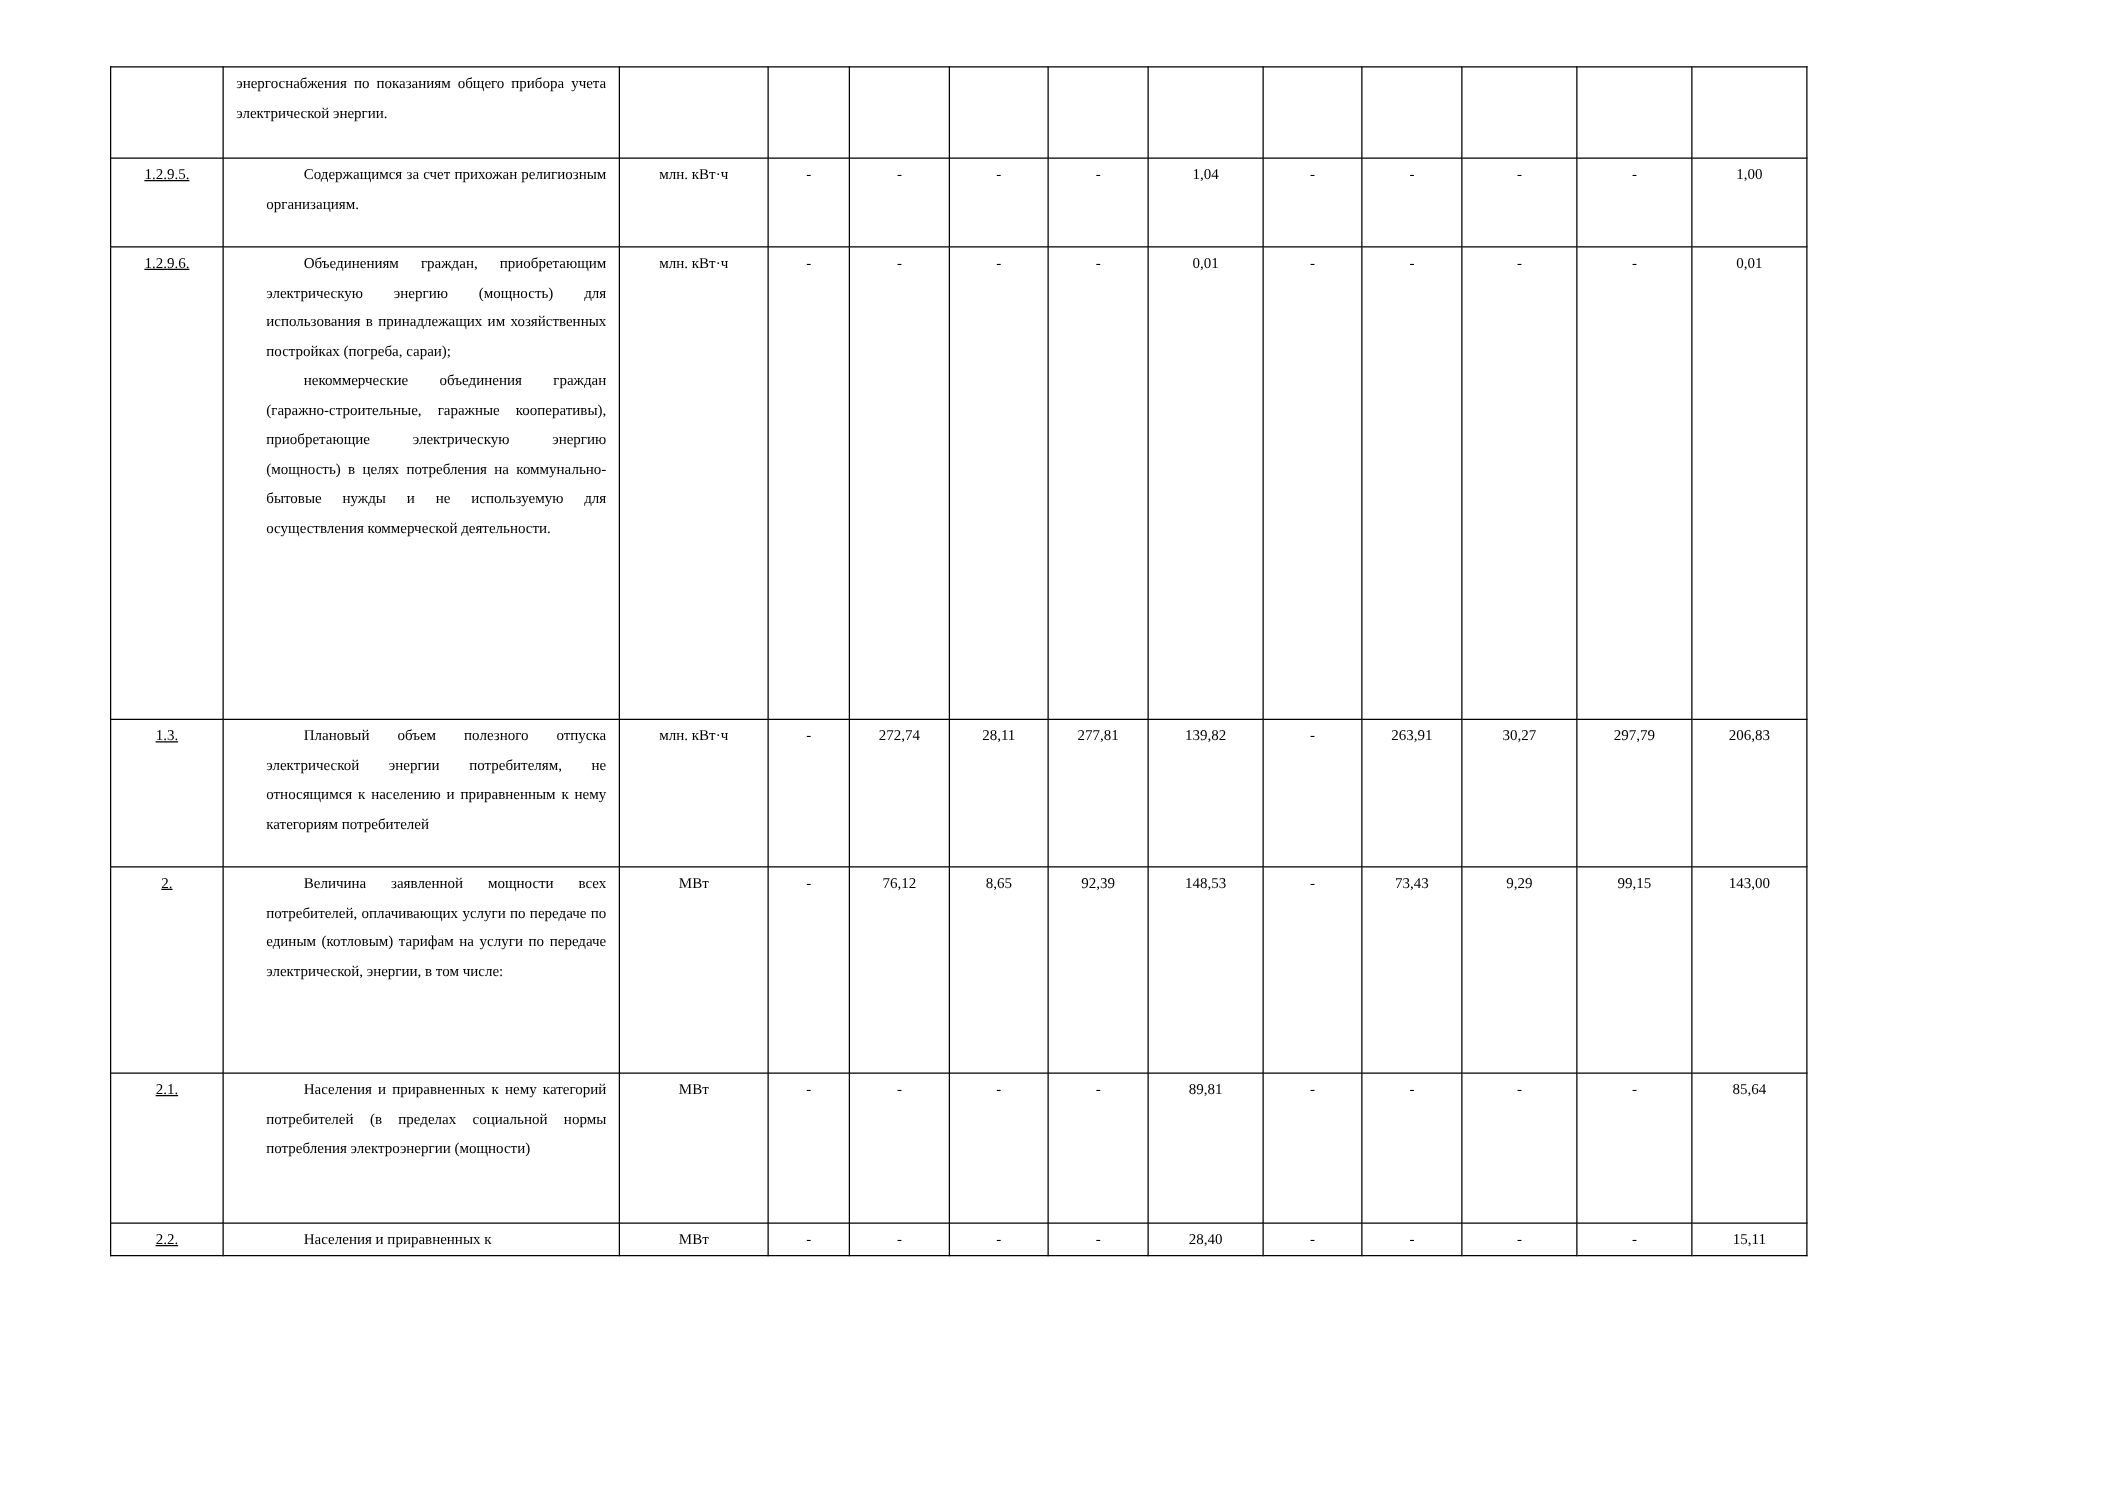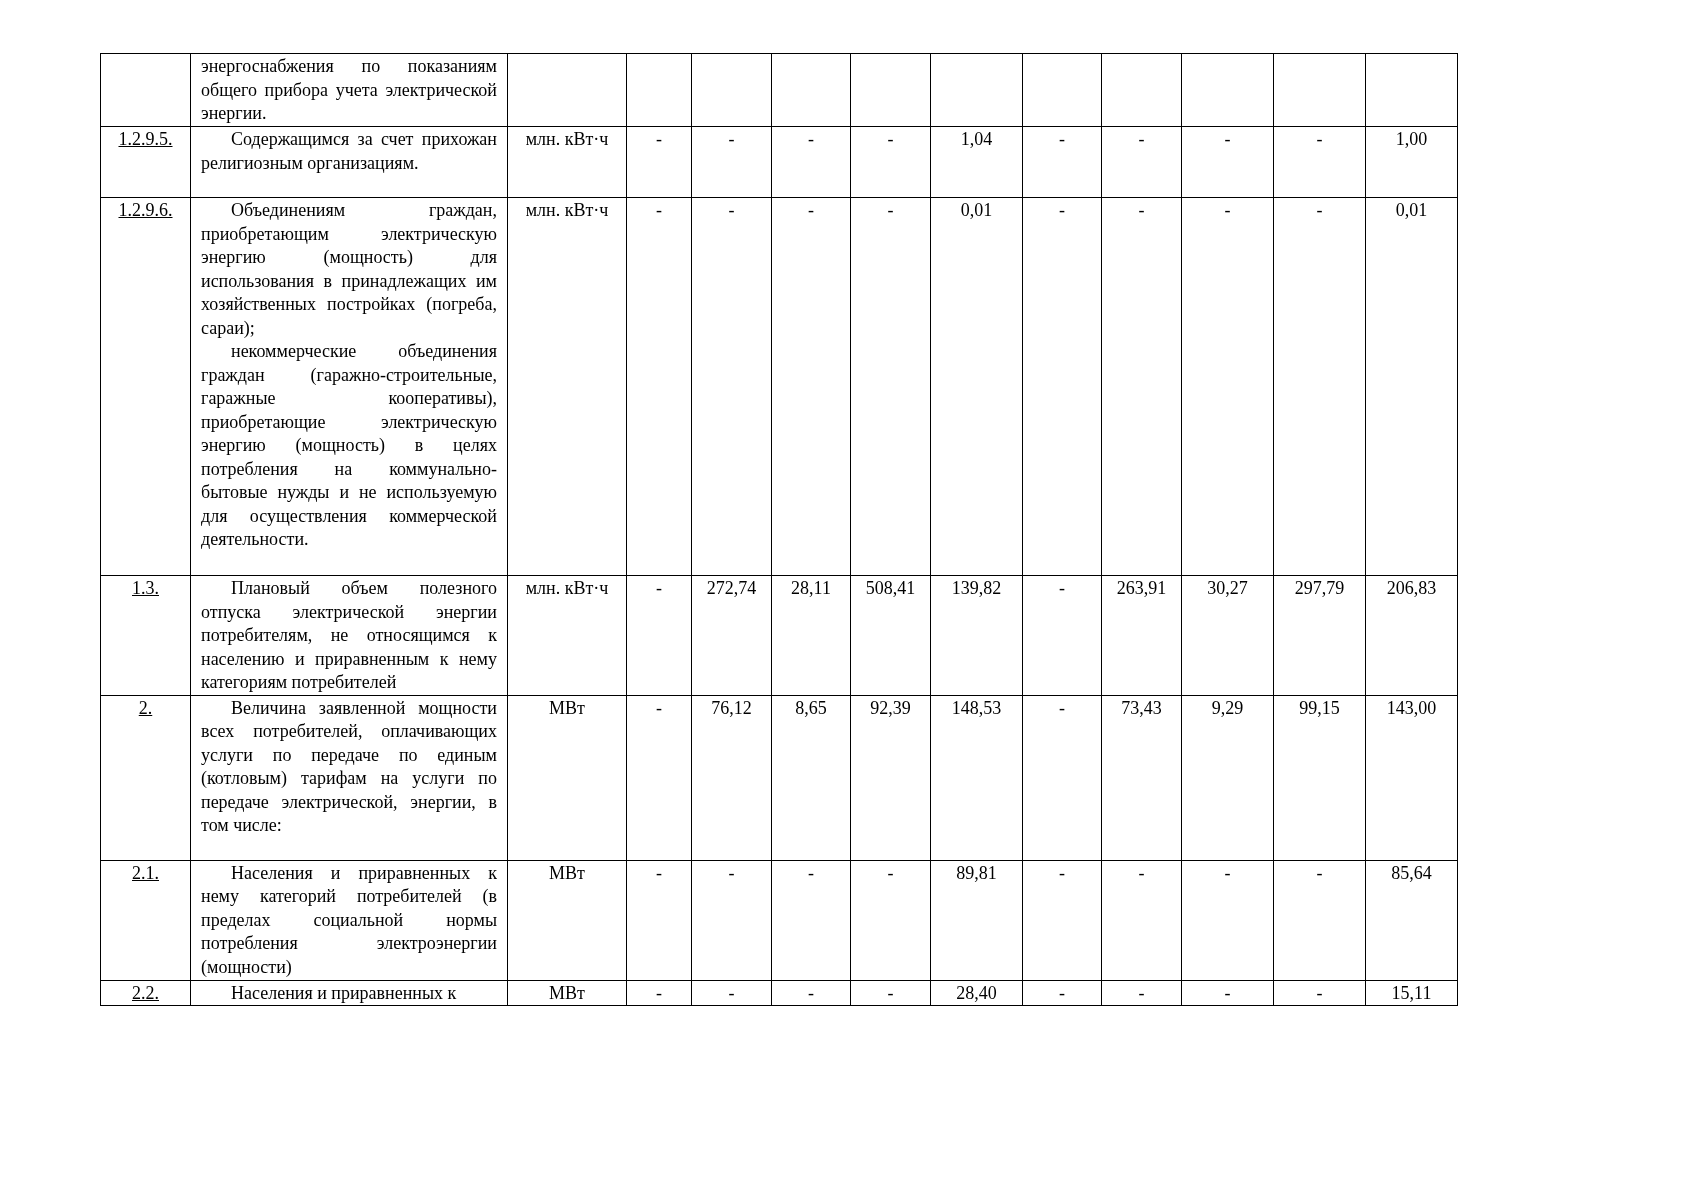--- a/index.html
+++ b/index.html
@@ -1,27 +1,27 @@
 <!DOCTYPE html>
 <html><head>
 <meta charset="utf-8">
 <style>
   html, body { margin: 0; padding: 0; background: #ffffff; }
   body { width: 1697px; height: 1200px; position: relative; overflow: hidden;
          font-family: "Liberation Serif", "DejaVu Serif", serif; color: #000; }
-  table.doc { position: absolute; left: 100px; top: 53px; border-collapse: collapse; table-layout: fixed;
-              font-size: 18px; line-height: 23.5px; }
+  table.doc { position: absolute; left: 88px; top: 53px; border-collapse: collapse; table-layout: fixed;
+              font-size: 12px; line-height: 23.5px; }
   table.doc td { border: 1.5px solid #000; vertical-align: top; padding: 0; }
   td.num { text-align: center; padding-top: 1px !important; text-decoration: underline; }
   td.txt { padding: 1px 10px 0 10px !important; text-align: justify; text-align-last: auto; }
   td.unit { text-align: center; padding-top: 1px !important; font-family: Liberation Serif, serif; }
   td.val { text-align: center; padding-top: 1px !important; }
   .p { display: block; text-align: justify; }
   .p.last { text-align-last: left; }
-  .p.indent { text-indent: 30px; }
+  .p.indent { text-indent: 30px; margin-left: 24px; }
 </style>
 </head>
 <body>
 
 <table class="doc">
   <colgroup>
     <col style="width:90px">
       <col style="width:317px">
       <col style="width:119px">
     <col style="width:65px">
@@ -94,21 +94,21 @@
 
     <tr style="height:118px">
       <td class="num">1.3.</td>
       <td class="txt">
         <span class="p indent last">Плановый объем полезного отпуска электрической энергии потребителям, не относящимся к населению и приравненным к нему категориям потребителей</span>
       </td>
       <td class="unit">млн. кВт·ч</td>
       <td class="val">-</td>
       <td class="val">272,74</td>
       <td class="val">28,11</td>
-      <td class="val">508,41</td>
+      <td class="val">277,81</td>
       <td class="val">139,82</td>
       <td class="val">-</td>
       <td class="val">263,91</td>
       <td class="val">30,27</td>
       <td class="val">297,79</td>
       <td class="val">206,83</td>
     </tr>
 
     <tr style="height:165px">
       <td class="num">2.</td>

